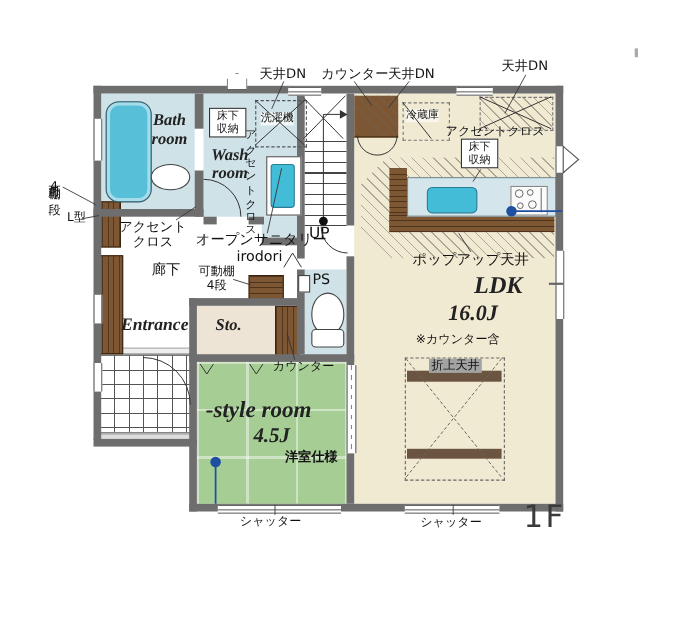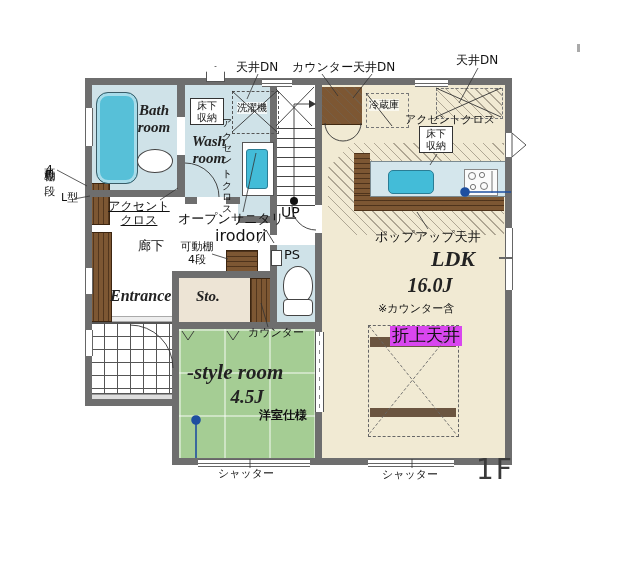--- a/index.html
+++ b/index.html
@@ -124,45 +124,45 @@
   <div class="lbl" style="left:292px;top:61px;font-size:12px;">カウンター</div>
   <div class="lbl" style="left:353px;top:61px;font-size:12px;">天井DN</div>
   <div class="lbl" style="left:456px;top:54px;font-size:12px;">天井DN</div>
   <div class="lbl" style="left:237px;top:102px;font-size:10px;background:rgba(255,255,255,.75);">洗濯機</div>
   <div class="lbl vert" style="left:221px;top:112px;height:100px;font-size:10px;">アクセントクロス</div>
   <div class="lbl en pre" style="left:128px;top:102px;width:52px;font-size:15px;">Bath
 room</div>
   <div class="lbl en pre" style="left:184px;top:133px;width:50px;font-size:15px;">Wash
 room</div>
   <div class="lbl" style="left:178px;top:212px;font-size:13px;">オープンサニタリー</div>
-  <div class="lbl" style="left:215px;top:227px;font-size:16px;">irodori</div>
+  <div class="lbl" style="left:215px;top:227px;font-size:13px;">irodori</div>
   <div class="lbl" style="left:281px;top:204px;font-size:14px;">UP</div>
   <div class="lbl vert" style="left:42px;top:160px;height:82px;font-size:11px;">可動棚4段</div>
   <div class="lbl" style="left:61px;top:192px;font-size:11px;">L型</div>
-  <div class="lbl pre" style="left:106px;top:200px;width:66px;font-size:12px;text-decoration:underline;">アクセント
+  <div class="lbl pre" style="left:106px;top:200px;width:66px;font-size:12px;">アクセント
 クロス</div>
   <div class="lbl" style="left:138px;top:239px;font-size:13px;">廊下</div>
   <div class="lbl en" style="left:110px;top:287px;font-size:16px;">Entrance</div>
   <div class="lbl pre" style="left:177px;top:241px;width:40px;font-size:11px;">可動棚
 4段</div>
   <div class="lbl" style="left:284px;top:248px;font-size:13px;">PS</div>
   <div class="lbl en" style="left:196px;top:288px;font-size:15px;">Sto.</div>
   <div class="lbl" style="left:248px;top:327px;font-size:11px;">カウンター</div>
   <div class="lbl en" style="left:187px;top:360px;width:120px;text-align:left;font-size:21px;">-style room</div>
   <div class="lbl en" style="left:187px;top:386px;width:120px;text-align:center;font-size:19px;">4.5J</div>
   <div class="lbl" style="left:187px;top:409px;width:120px;text-align:right;font-size:12px;font-weight:bold;">洋室仕様</div>
   <div class="lbl" style="left:218px;top:468px;font-size:11px;">シャッター</div>
   <div class="lbl" style="left:382px;top:469px;font-size:11px;">シャッター</div>
   <div class="lbl" style="left:369px;top:99px;font-size:10px;background:rgba(255,255,255,.6);">冷蔵庫</div>
   <div class="lbl" style="left:405px;top:114px;font-size:11px;">アクセントクロス</div>
   <div class="lbl" style="left:375px;top:230px;font-size:13px;">ポップアップ天井</div>
   <div class="lbl en" style="left:385px;top:246px;width:90px;text-align:right;font-size:22px;">LDK</div>
   <div class="lbl en" style="left:385px;top:274px;width:90px;text-align:center;font-size:20px;">16.0J</div>
   <div class="lbl" style="left:378px;top:303px;font-size:11px;">※カウンター含</div>
-  <div class="lbl" style="left:390px;top:326px;font-size:17px;background:#d946ef;padding:0 2px;">折上天井</div>
+  <div class="lbl" style="left:390px;top:326px;font-size:11px;background:#a3a3a3;padding:0 2px;">折上天井</div>
   <div class="lbl" style="left:476px;top:454px;font-size:28px;color:#3a3a3a;letter-spacing:2px;">1F</div>
 
   <svg class="overlay" width="635" height="569" viewBox="0 0 635 569">
     <g stroke="#333" stroke-width="0.9" fill="none">
       <path d="M276 126 L314 87"></path>
       <path d="M276 89 L312 126"></path>
       <path d="M294 104 L309 104"></path>
       <path d="M294 104 L294 199"></path>
       <path d="M185 163 A34 34 0 0 1 219 197"></path>
       <path d="M292 206 A24 24 0 0 0 316 230"></path>

